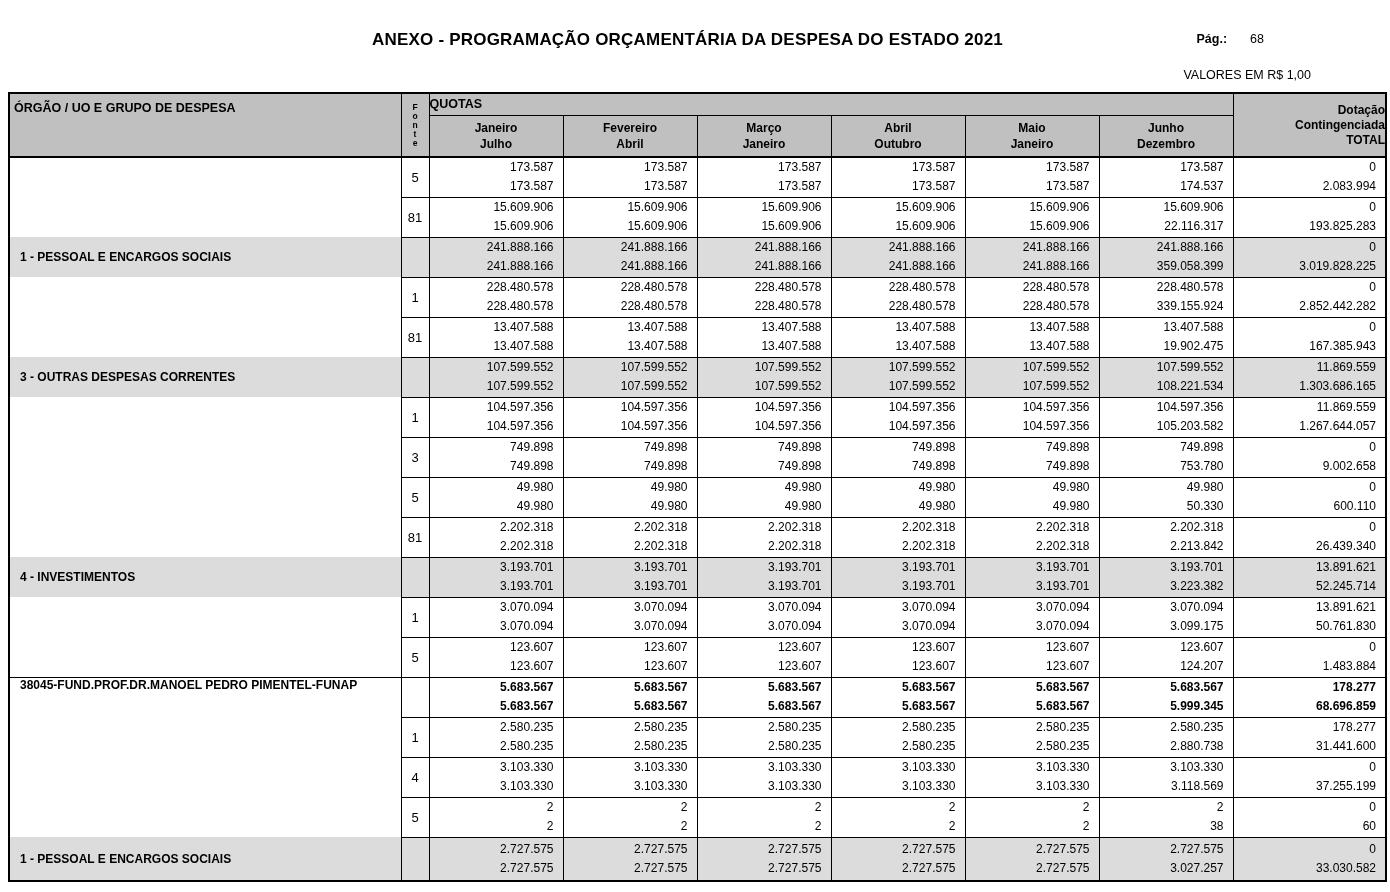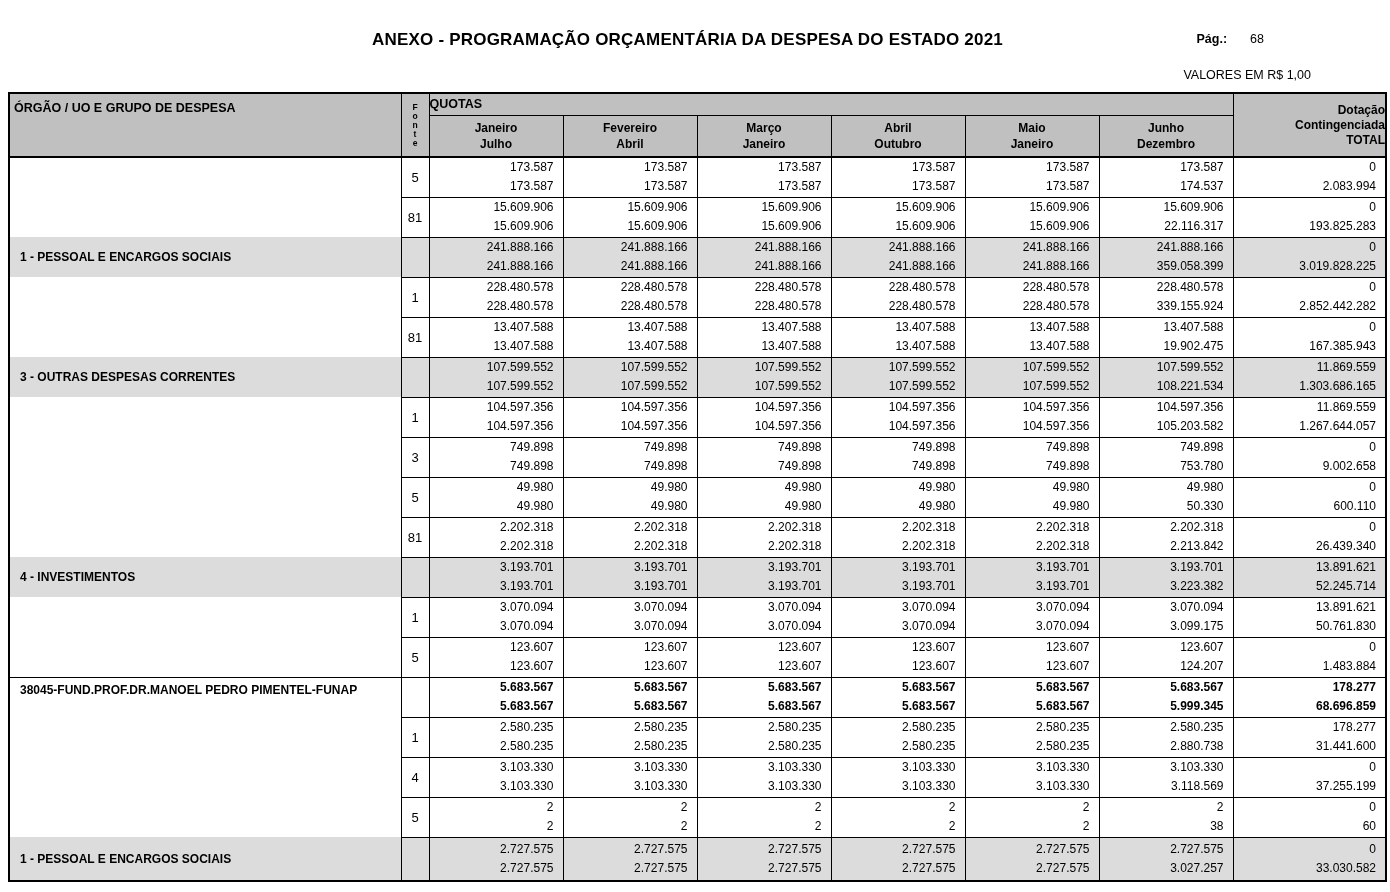--- a/index.html
+++ b/index.html
@@ -31,21 +31,21 @@
   tbody tr { height:40px; }
   tbody tr.row-last { height:44px; }
   tbody td { border:1px solid #000; vertical-align:middle; padding:0; }
   td.cell-label { border-top:none; border-bottom:none; border-left:none;
                   font-weight:bold; font-size:12px; padding:0 10px; text-align:left;margin-top:44px; }
   td.cell-fonte { text-align:center; font-size:13px; }
   td.cell-num { text-align:right; padding:0 9px; font-size:12px; }
   td.cell-num .ln { line-height:19px; }
   tr.row-group td { background:#dcdcdc; }
   tr.row-org td { font-weight:bold; }
-  tr.row-org td.cell-label { border-top:1px solid #000; vertical-align:top; padding-top:5px; }
+  tr.row-org td.cell-label { border-top:1px solid #000; vertical-align:top; }
 </style>
 </head>
 <body>
 
 <div class="page">
 
   <div class="doc-title">ANEXO - PROGRAMAÇÃO ORÇAMENTÁRIA DA DESPESA DO ESTADO 2021</div>
 
   <div class="pag">
     <span class="lbl">Pág.:</span><span>68</span>

